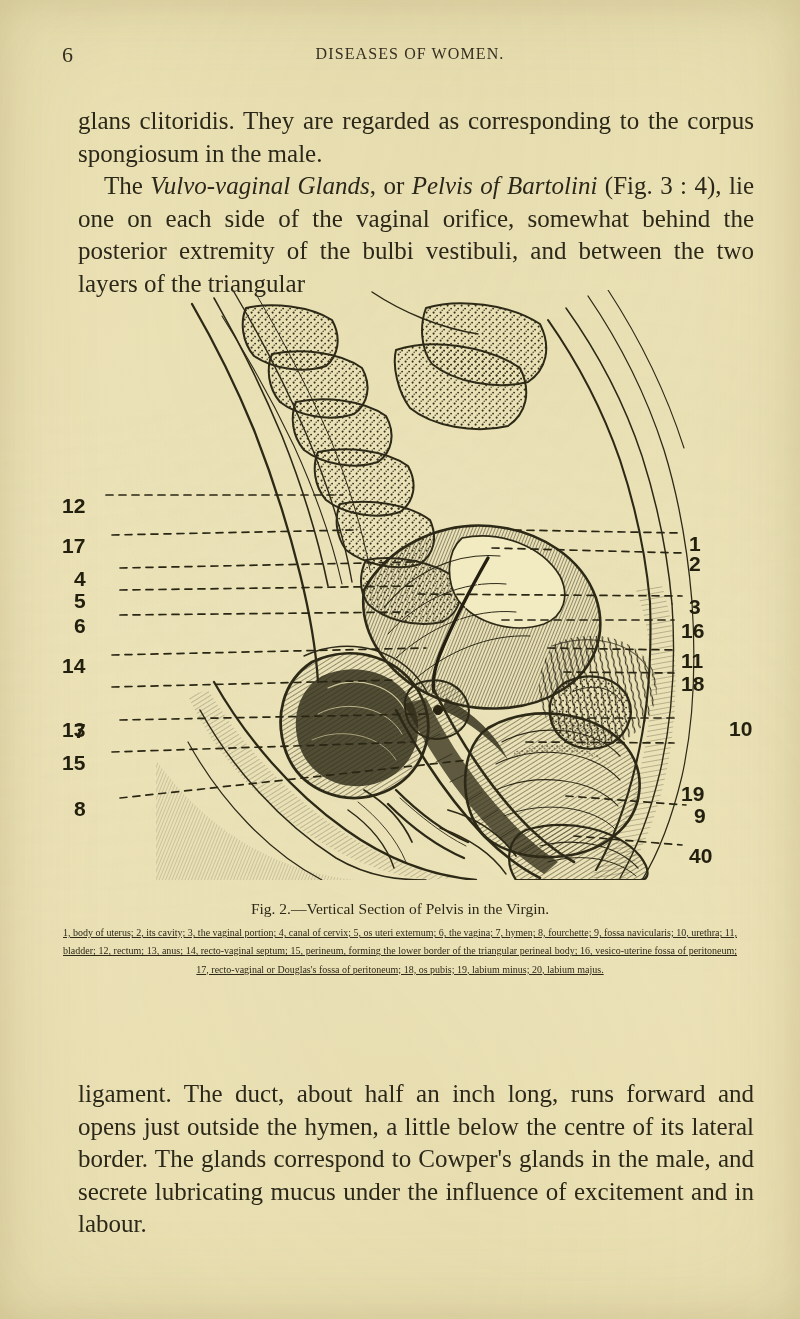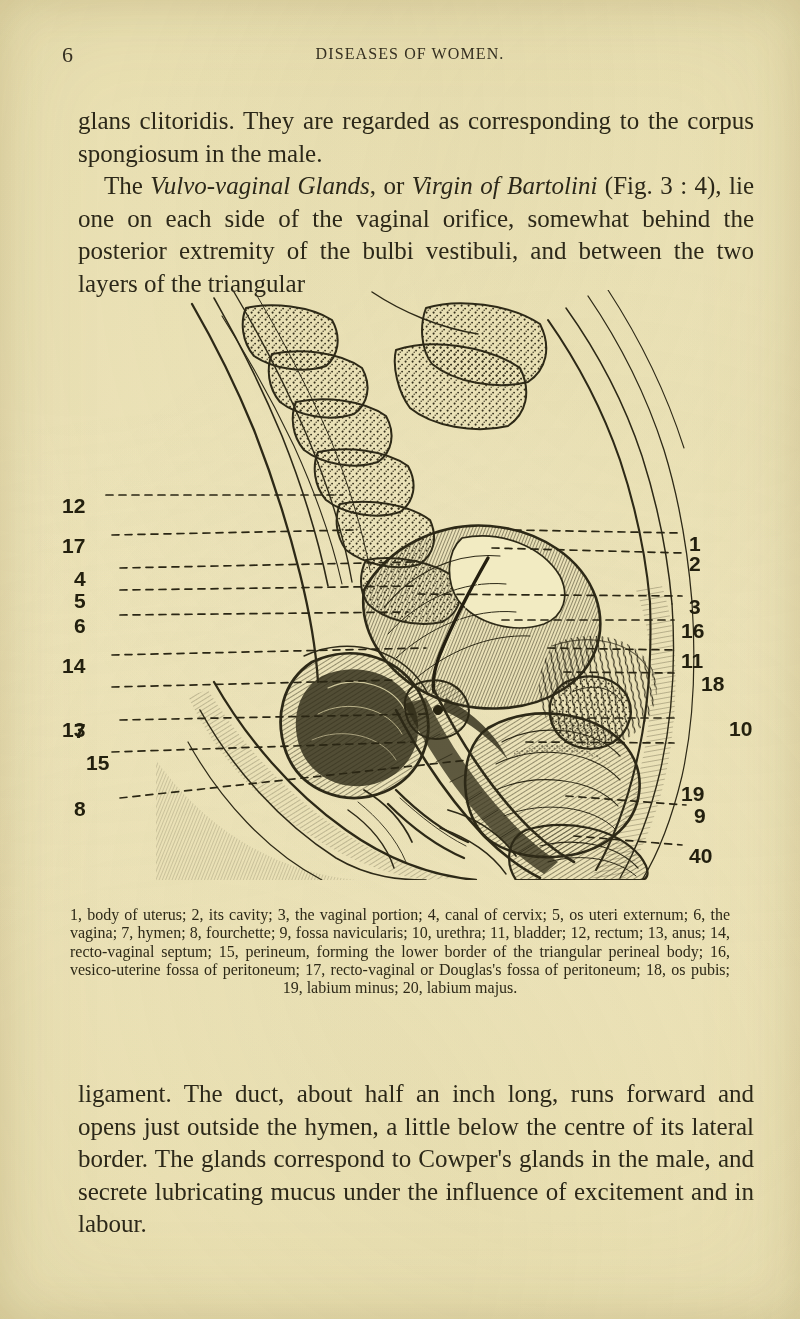--- a/index.html
+++ b/index.html
@@ -128,43 +128,44 @@
     top: 898px;
     text-align: center;
     color: #2d2918;
   }
   .cap-title {
     font-size: 15.5px;
     line-height: 22px;
     margin-bottom: 4px;
   }
   .cap-key {
-    font-size: 16px;
+    font-size: 10px;
     line-height: 18.3px;
     text-align: justify;
     text-align-last: center;
     padding: 0 22px;
-    margin: 8px;
+    margin: 1px;
+    text-decoration: underline;
   }
 </style>
 </head>
 <body>
 
 <div class="page">
 
   <div class="paper-grain"></div>
 
   <div class="running-head">
     <div class="folio">6</div>
     <div class="head-title">DISEASES OF WOMEN.</div>
   </div>
 
   <div class="text-col text-top">
     <p>glans clitoridis.  They are regarded as corresponding to the corpus spongiosum in the male.</p>
-    <p><span>The </span><i>Vulvo-vaginal Glands</i><span>, or </span><i>Virgin of Bartolini</i><span> (Fig. 3 : 4), lie one on each side of the vaginal orifice, somewhat behind the posterior extremity of the bulbi vestibuli, and between the two layers of the triangular</span></p>
+    <p><span>The </span><i>Vulvo-vaginal Glands</i><span>, or </span><i>Pelvis of Bartolini</i><span> (Fig. 3 : 4), lie one on each side of the vaginal orifice, somewhat behind the posterior extremity of the bulbi vestibuli, and between the two layers of the triangular</span></p>
   </div>
 
   <div class="figure">
 
     <div class="plate">
       <svg viewBox="0 0 608 590" xmlns="http://www.w3.org/2000/svg" aria-hidden="true">
         <defs>
 
           <pattern id="hatchFine" width="4" height="4" patternUnits="userSpaceOnUse" patternTransform="rotate(58)">
             <line x1="0" y1="0" x2="0" y2="4" stroke="#3a3520" stroke-width="1"></line>
@@ -348,39 +349,40 @@
 
     <div>
       <div class="lbl l" style="left:62px;  top:205px;">12</div>
       <div class="lbl l" style="left:62px;  top:245px;">17</div>
       <div class="lbl l" style="left:74px;  top:278px;">4</div>
       <div class="lbl l" style="left:74px;  top:300px;">5</div>
       <div class="lbl l" style="left:74px;  top:325px;">6</div>
       <div class="lbl l" style="left:62px;  top:365px;">14</div>
       <div class="lbl l" style="left:62px;  top:397px;margin-top:32px;">13</div>
       <div class="lbl l" style="left:74px;  top:430px;">7</div>
-      <div class="lbl l" style="left:62px;  top:462px;margin-left:24px;">15</div>
+      <div class="lbl l" style="left:62px;  top:462px;">15</div>
       <div class="lbl l" style="left:74px;  top:508px;">8</div>
     </div>
 
     <div>
       <div class="lbl r" style="left:689px; top:243px;">1</div>
       <div class="lbl r" style="left:689px; top:263px;">2</div>
       <div class="lbl r" style="left:689px; top:306px;">3</div>
       <div class="lbl r" style="left:681px; top:330px;">16</div>
       <div class="lbl r" style="left:681px; top:360px;">11</div>
-      <div class="lbl r" style="left:681px; top:383px;margin-left:20px;">18</div>
+      <div class="lbl r" style="left:681px; top:383px;">18</div>
       <div class="lbl r" style="left:681px; top:428px;margin-left:48px;">10</div>
       <div class="lbl r" style="left:681px; top:453px;margin-top:40px;">19</div>
       <div class="lbl r" style="left:694px; top:515px;">9</div>
       <div class="lbl r" style="left:689px; top:555px;">40</div>
     </div>
   </div>
 
   <div class="caption">
+    <div class="cap-title">Fig. 2.—Vertical Section of Pelvis in the Virgin.</div>
     <p class="cap-key">1, body of uterus; 2, its cavity; 3, the vaginal portion; 4, canal of cervix; 5, os uteri externum; 6, the vagina; 7, hymen; 8, fourchette; 9, fossa navicularis; 10, urethra; 11, bladder; 12, rectum; 13, anus; 14, recto-vaginal septum; 15, perineum, forming the lower border of the triangular perineal body; 16, vesico-uterine fossa of peritoneum; 17, recto-vaginal or Douglas's fossa of peritoneum; 18, os pubis; 19, labium minus; 20, labium majus.</p>
   </div>
 
   <div class="text-col text-bottom">
     <p>ligament.  The duct, about half an inch long, runs forward and opens just outside the hymen, a little below the centre of its lateral border.  The glands correspond to Cowper's glands in the male, and secrete lubricating mucus under the influence of excitement and in labour.</p>
   </div>
 
   <div class="edge-shade"></div>
 </div>
 

